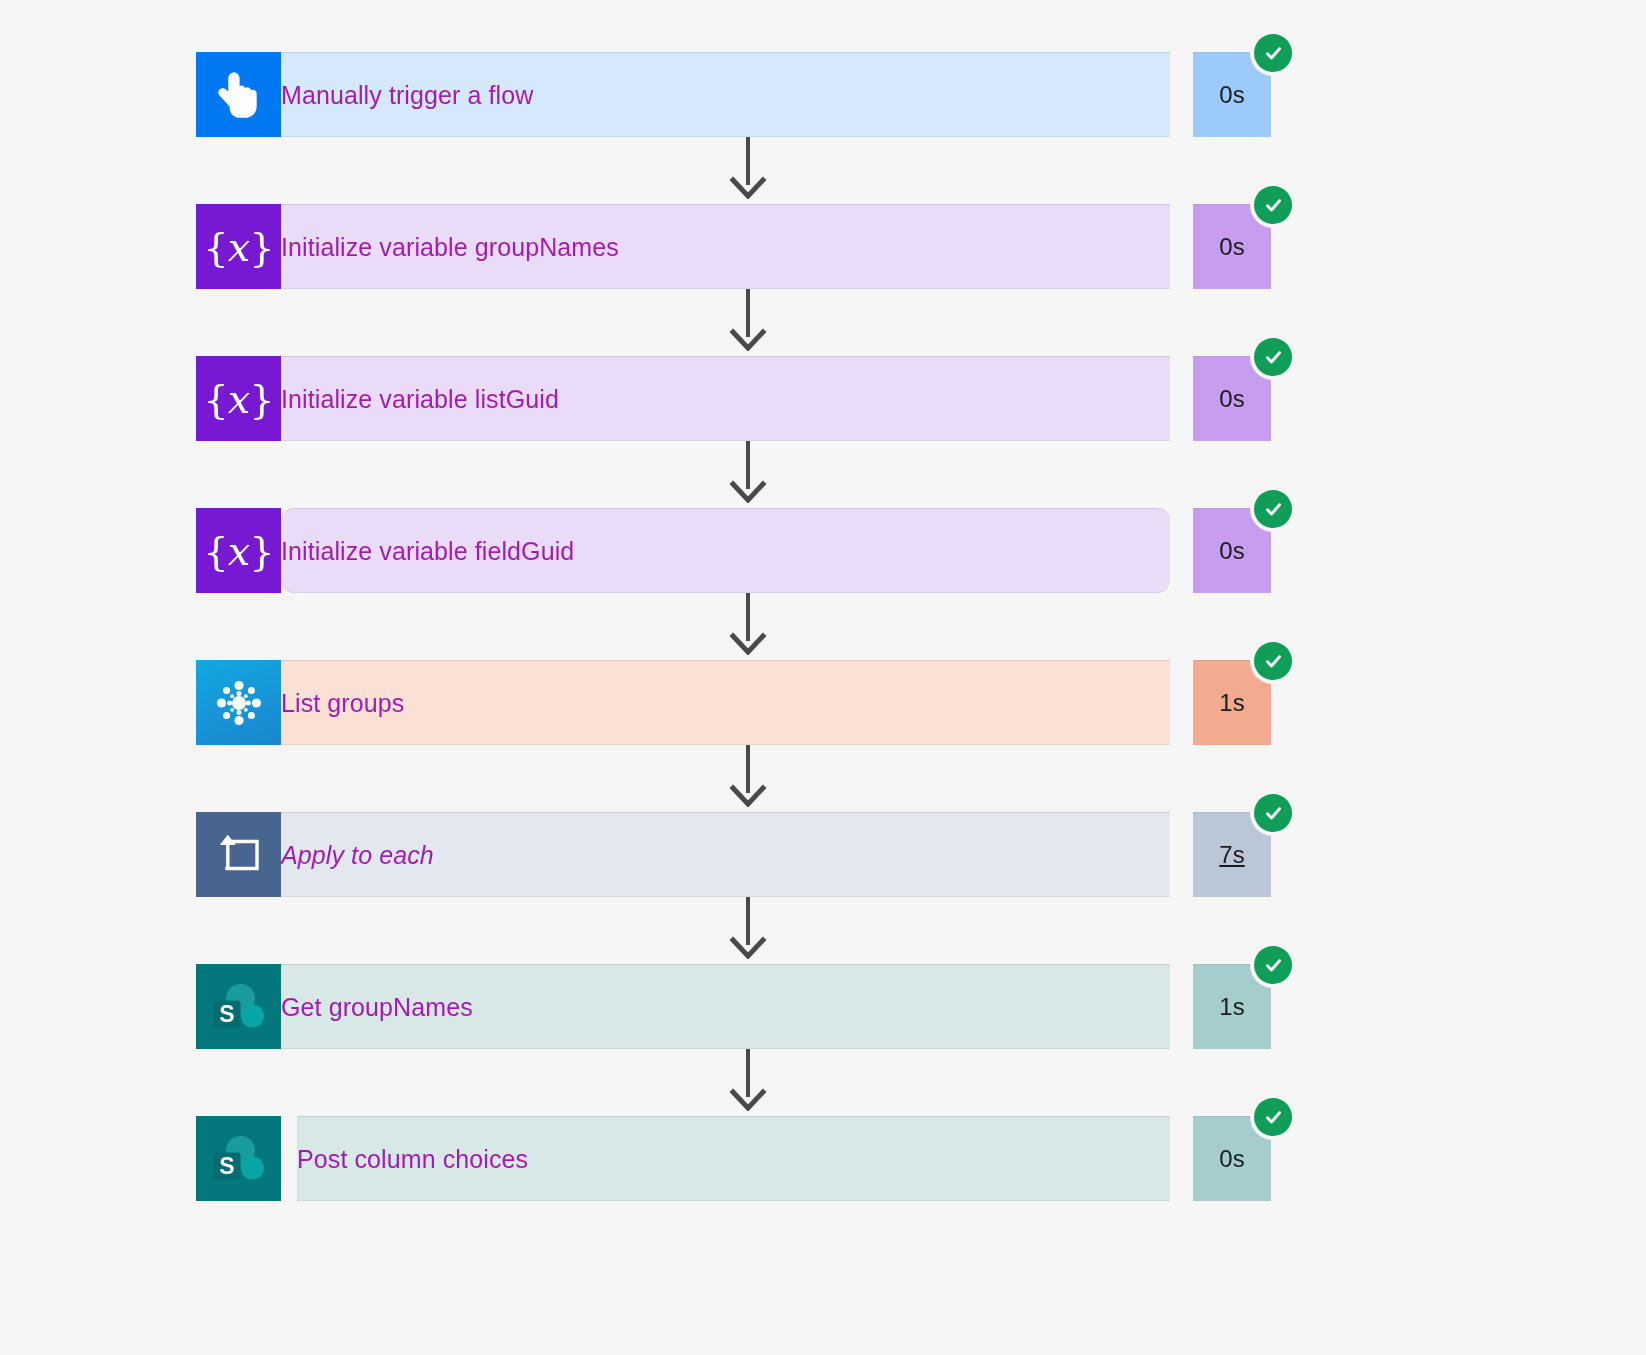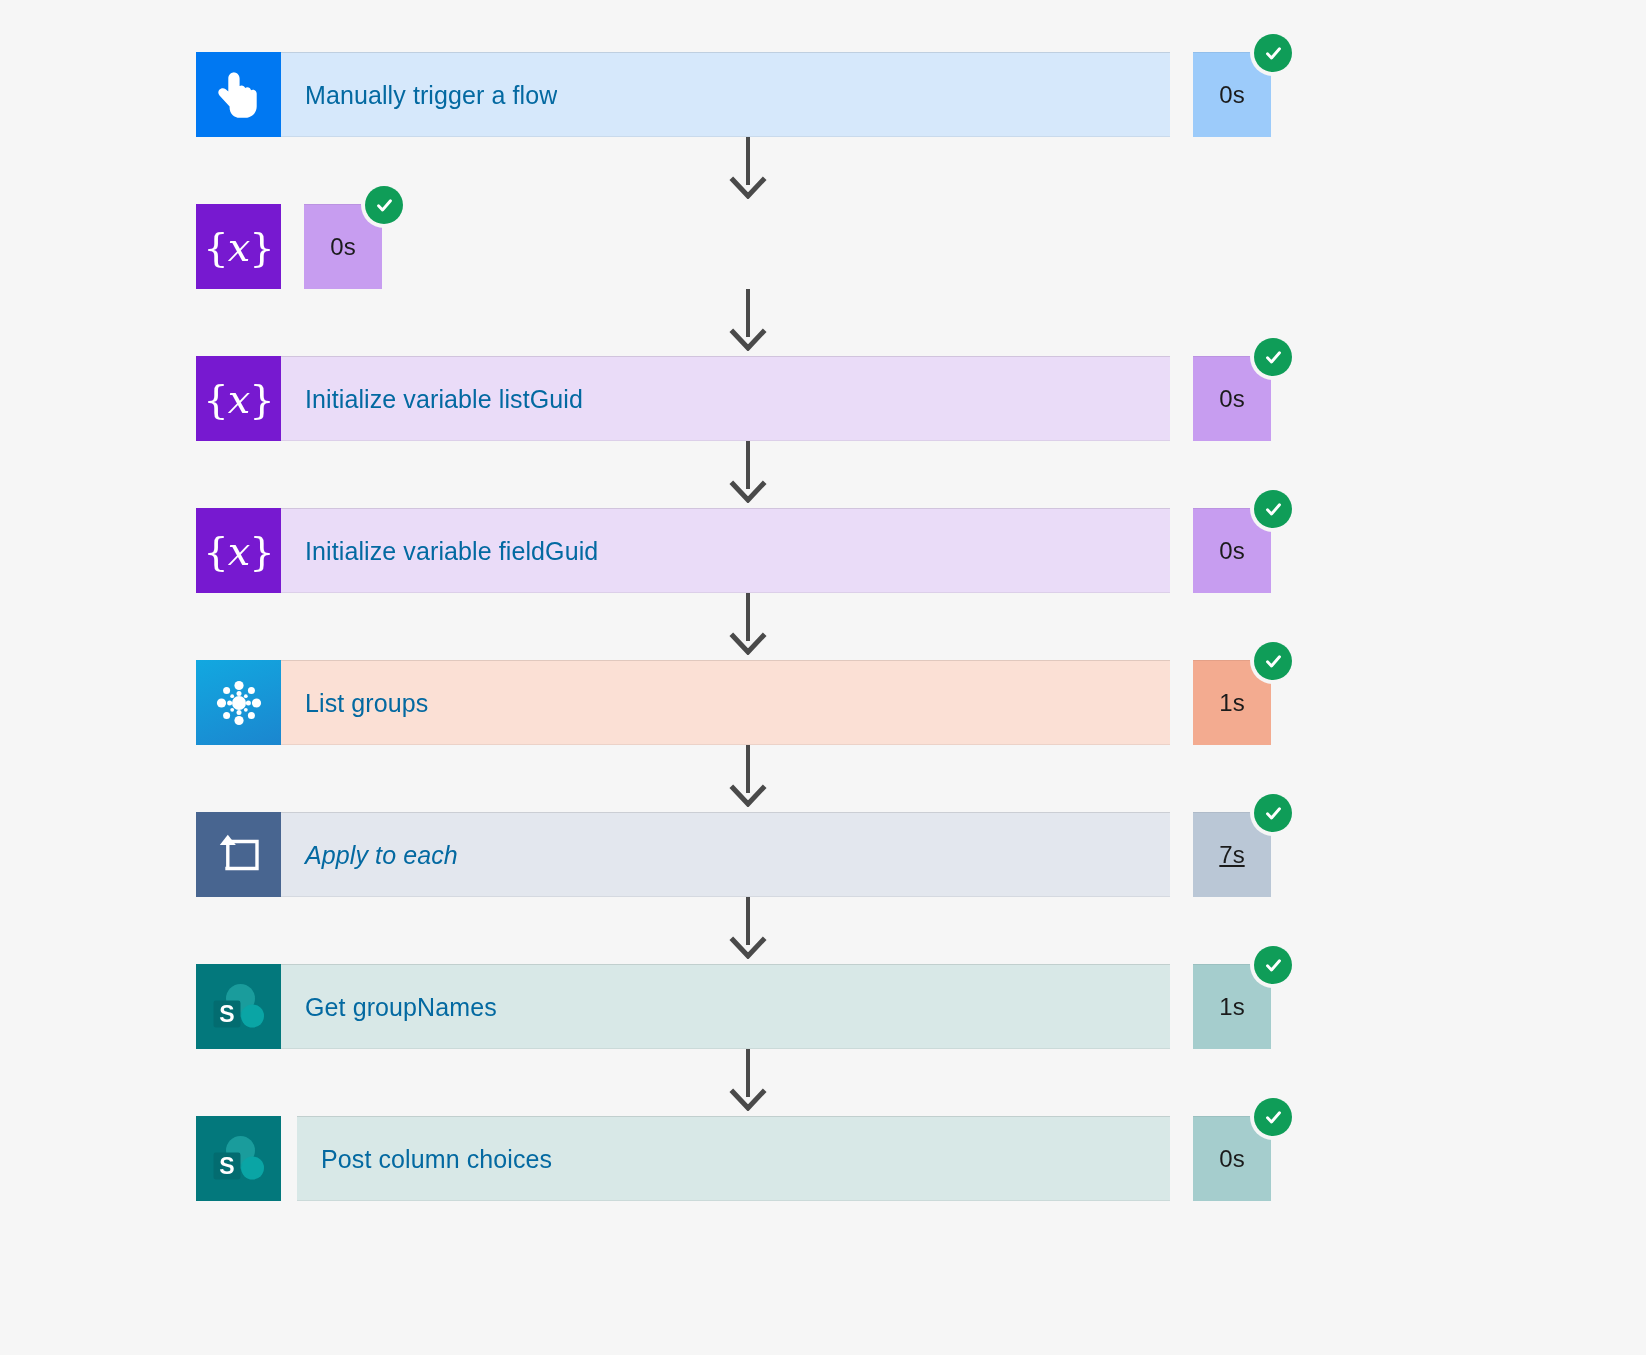--- a/index.html
+++ b/index.html
@@ -48,24 +48,23 @@
     flex: 1 1 auto;
     display: flex;
     align-items: center;
     box-sizing: border-box;
     border-top: 1px solid rgba(0,0,0,0.10);
     border-bottom: 1px solid rgba(0,0,0,0.06);
     min-width: 0;
   }
 
   .step-title {
-    padding-left: 24px;
     font-size: 25px;
     line-height: 1.2;
-    color: #0369a1;
+    color: #a21caf;
     letter-spacing: 0.1px;
     white-space: nowrap;
     overflow: hidden;
     text-overflow: ellipsis;
     text-align: right;
   }
 
   .step-duration {
     flex: 0 0 78px;
     width: 78px;
@@ -148,20 +147,23 @@
     <div class="connector" style="top: 137px;">
       <svg width="44" height="62" viewBox="0 0 44 62">
         <path fill="none" stroke="#4a4a4a" stroke-width="4" d="M22 0v48"></path>
         <path fill="none" stroke="#4a4a4a" stroke-width="5" stroke-linecap="square" d="M7 43l15 16 15-16"></path>
       </svg>
     </div>
     <div class="step-row" style="top: 204px;">
       <div class="step-icon" style="background: rgb(119, 25, 208);">
         <span class="glyph-var">{<i>x</i>}</span>
       </div>
+      <div class="step-body" style="background: rgb(234, 220, 248);">
+        <div class="step-title">Initialize variable groupNames</div>
+      </div>
       <div class="step-duration" style="background: rgb(199, 157, 240); position: relative;">
         <span>0s</span>
         <span class="status-badge">
           <svg width="21" height="21" viewBox="0 0 21 21">
             <path fill="none" stroke="#ffffff" stroke-width="2.9" stroke-linecap="round" stroke-linejoin="round" d="M4.5 10.8l4 4.2 8-9.2"></path>
           </svg>
         </span>
       </div>
     </div>
     <div class="connector" style="top: 289px;">
@@ -189,21 +191,21 @@
     <div class="connector" style="top: 441px;">
       <svg width="44" height="62" viewBox="0 0 44 62">
         <path fill="none" stroke="#4a4a4a" stroke-width="4" d="M22 0v48"></path>
         <path fill="none" stroke="#4a4a4a" stroke-width="5" stroke-linecap="square" d="M7 43l15 16 15-16"></path>
       </svg>
     </div>
     <div class="step-row" style="top: 508px;">
       <div class="step-icon" style="background: rgb(119, 25, 208);">
         <span class="glyph-var">{<i>x</i>}</span>
       </div>
-      <div class="step-body" style="background: rgb(234, 220, 248);">
+      <div class="step-body" style="background: rgb(234, 220, 248); border-radius: 13px;">
         <div class="step-title">Initialize variable fieldGuid</div>
       </div>
       <div class="step-duration" style="background: rgb(199, 157, 240); position: relative;">
         <span>0s</span>
         <span class="status-badge">
           <svg width="21" height="21" viewBox="0 0 21 21">
             <path fill="none" stroke="#ffffff" stroke-width="2.9" stroke-linecap="round" stroke-linejoin="round" d="M4.5 10.8l4 4.2 8-9.2"></path>
           </svg>
         </span>
       </div>

